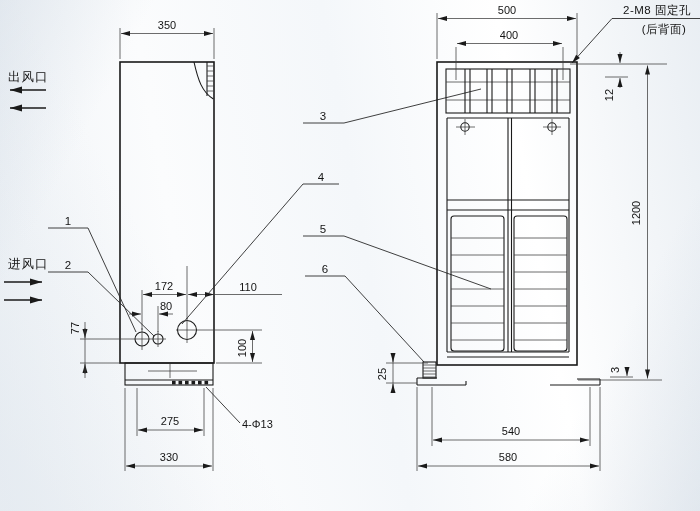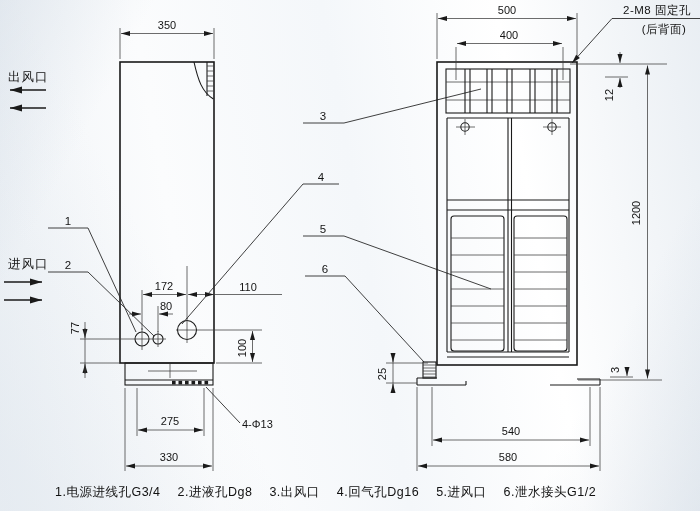--- a/index.html
+++ b/index.html
@@ -237,22 +237,14 @@
     </g>
 
     <g>
       <path class="thin" d="M417,387 V471 M600,387 V471"></path>
       <line class="thin" x1="418" y1="466" x2="599" y2="466" marker-start="url(#arr)" marker-end="url(#arr)"></line>
       <text class="dimtxt" x="508" y="461" text-anchor="middle">580</text>
     </g>
   </g>
 </svg>
 
-<div id="legend">
-  <span>1.电源进线孔G3/4</span>
-  <span>2.进液孔Dg8</span>
-  <span>3.出风口</span>
-  <span>4.回气孔Dg16</span>
-  <span>5.进风口</span>
-  <span>6.泄水接头G1/2</span>
+
 </div>
 
-</div>
-
 </body></html>

